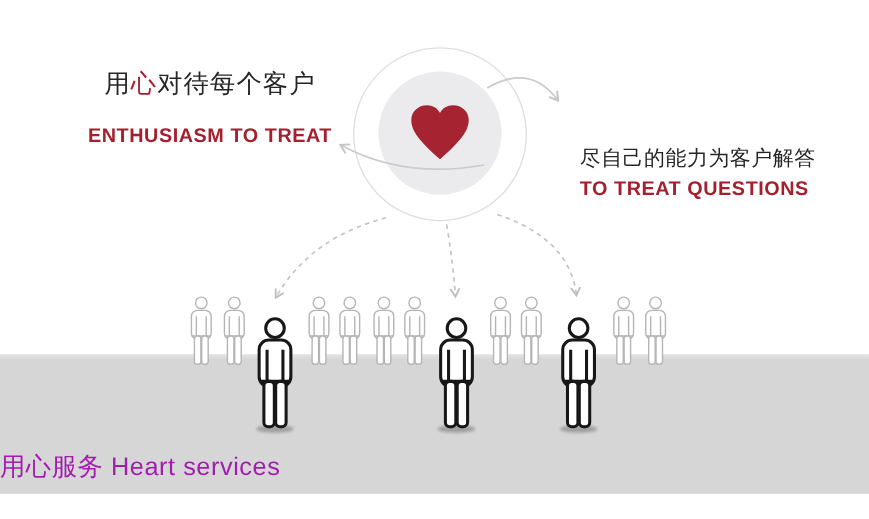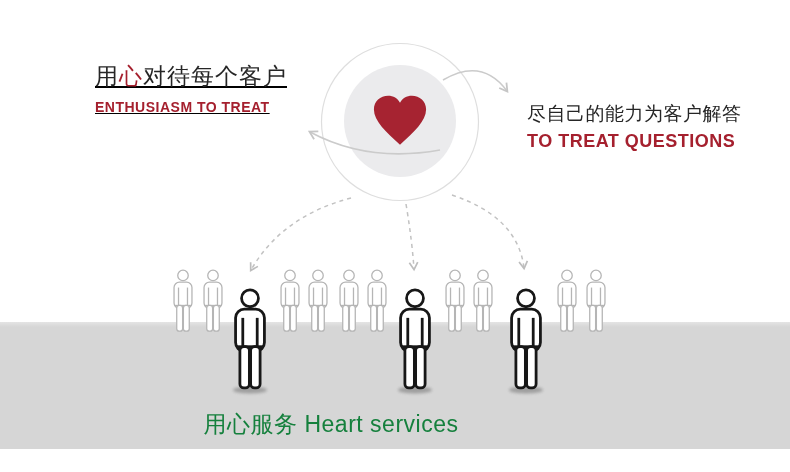--- a/index.html
+++ b/index.html
@@ -4,31 +4,31 @@
 <style>
   html,body{margin:0;padding:0;}
   body{font-family:"Liberation Sans","DejaVu Sans",sans-serif;background:#ffffff;}
   .stage{position:relative;width:790px;height:472px;margin:0 auto;background:#ffffff;overflow:hidden;}
 
   .band{position:absolute;left:0;top:322px;width:790px;height:127px;
         background:linear-gradient(#e4e4e4,#d6d6d6 5px,#d6d6d6);}
 
   .scene{position:absolute;left:0;top:0;width:790px;height:472px;}
 
-  .callout-left{position:absolute;left:95px;top:61px;text-align:left;text-decoration:underline;}
+  .callout-left{position:absolute;left:80px;top:61px;text-align:center;}
   .callout-left .cn{font-size:23px;letter-spacing:1px;color:#262626;font-weight:500;white-space:nowrap;}
   .callout-left .cn .accent{color:#a5202e;}
-  .callout-left .en{margin-top:7px;font-size:14px;font-weight:bold;color:#a5202e;letter-spacing:0.5px;white-space:nowrap;}
+  .callout-left .en{margin-top:21px;font-size:18px;font-weight:bold;color:#a5202e;letter-spacing:0.5px;white-space:nowrap;}
 
   .callout-right{position:absolute;left:527px;top:101px;text-align:left;}
-  .callout-right .cn{font-size:19px;letter-spacing:0.5px;color:#262626;font-weight:500;white-space:nowrap;}
+  .callout-right .cn{font-size:19px;letter-spacing:0.5px;color:#262626;font-weight:500;white-space:nowrap;margin-top:30px;}
   .callout-right .en{margin-top:4px;font-size:18px;font-weight:bold;color:#a5202e;letter-spacing:0.5px;white-space:nowrap;}
 
-  .footer-caption{position:absolute;left:0;top:409px;width:662px;text-align:center;
-                  font-size:23px;color:#15803d;letter-spacing:0.5px;}
+  .footer-caption{position:absolute;left:0;top:409px;width:662px;
+                  font-size:23px;color:#a21caf;letter-spacing:0.5px;}
 
   .person-s{stroke:#b5b5b5;stroke-width:2;}
   .person-l{stroke:#171717;stroke-width:2.7;}
 </style>
 </head>
 <body>
 
 <div class="stage">
 
   <div class="band"></div>

